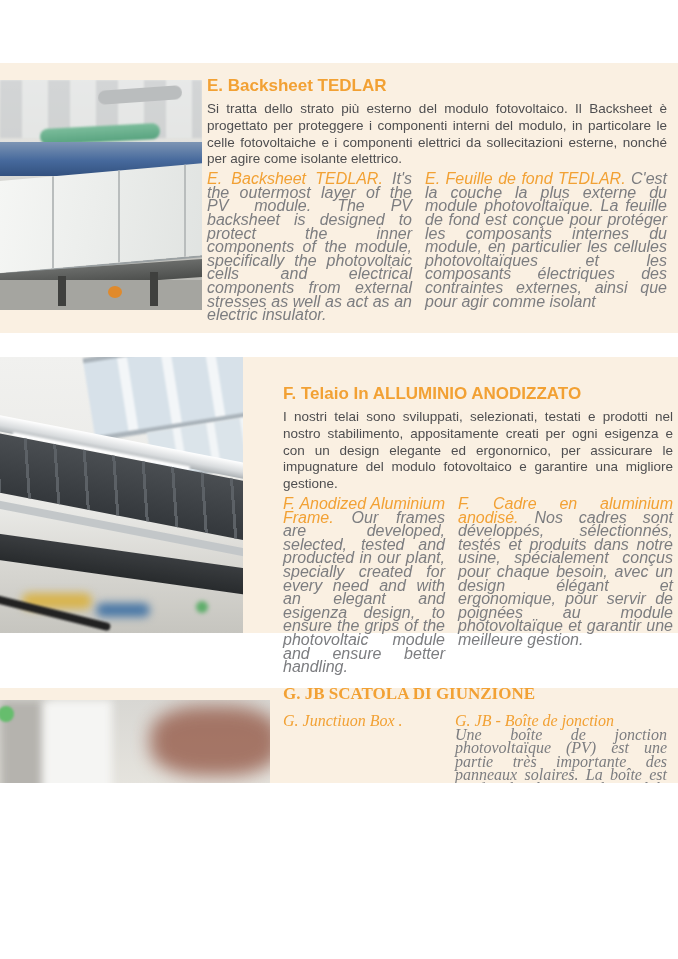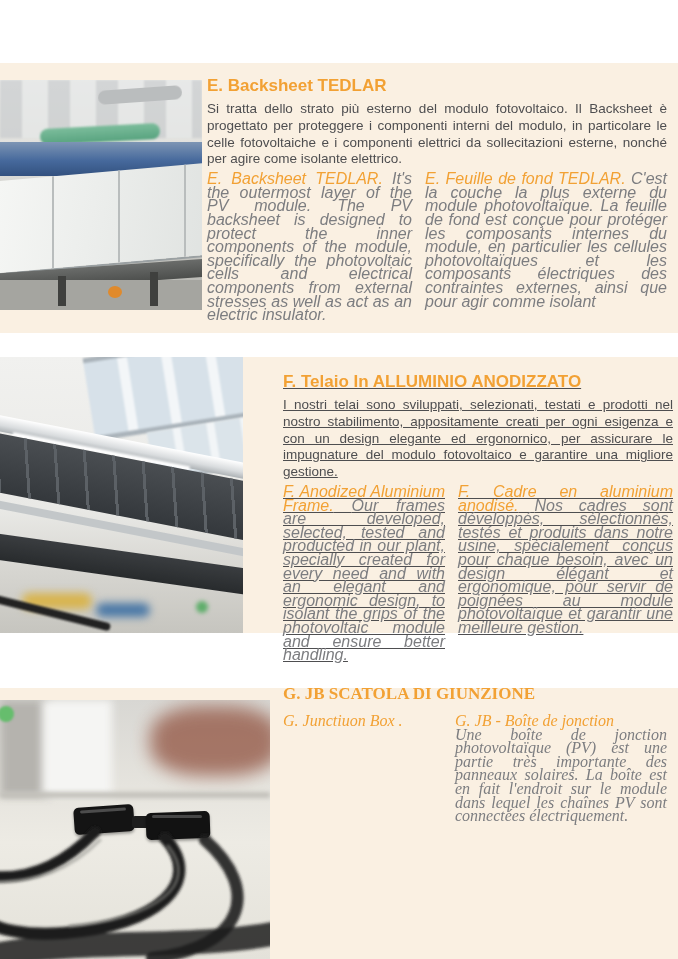--- a/index.html
+++ b/index.html
@@ -1,16 +1,16 @@
 <!DOCTYPE html>
 <html><head>
 <meta charset="utf-8">
 <style>
   html,body{margin:0;padding:0;background:#ffffff;}
-  .page{position:relative;width:678px;height:959px;background:#ffffff;overflow:hidden;
+  .page{position:relative;width:678px;height:783px;background:#ffffff;overflow:hidden;
         font-family:"Liberation Sans", sans-serif;}
   .panel{position:absolute;left:0;width:678px;background:#faf0e2;}
   .p1{top:63px;height:270px;}
   .p2{top:357px;height:276px;}
   .p3{top:688px;height:271px;}
 
   .photo{position:absolute;overflow:hidden;background:#dcdcd8;}
   .photo1{left:0;top:80px;width:202px;height:230px;}
   .photo2{left:0;top:357px;width:243px;height:276px;}
   .photo3{left:0;top:700px;width:270px;height:259px;}
@@ -95,21 +95,21 @@
   .text h2{margin:0 0 5px 0;font-size:17px;line-height:20px;font-weight:bold;color:#f2a134;}
   .text .intro{margin:0 0 4px 0;font-size:13.5px;line-height:16.8px;text-align:justify;
     color:#4e4e50;}
   .cols{display:flex;margin-top:4px;}
   .col{margin:0;font-style:italic;font-size:16px;line-height:13.6px;text-align:justify;
     color:#7c7d80;}
   .lbl{color:#f2a134;}
   .text-e{left:207px;top:76px;width:460px;}
   .text-e .en{width:205px;margin-right:13px;}
   .text-e .fr{width:242px;}
-  .text-f{left:283px;top:372px;width:390px;text-decoration:underline;}
+  .text-f{left:283px;top:384px;width:390px;}
   .text-f .en{width:162px;margin-right:13px;}
   .text-f .fr{width:215px;}
   .text-g{left:283px;top:684px;width:386px;font-family:Liberation Serif, serif;}
   .text-g h2{margin-bottom:10px;}
   .text-g .en{width:162px;margin-right:10px;}
   .text-g .fr{width:212px;}
   .text-g .lbl{display:block;}
 </style>
 </head>
 <body>
@@ -198,21 +198,21 @@
       </p>
     </div>
   </div>
 
   <div class="text text-f">
     <h2>F. Telaio In ALLUMINIO ANODIZZATO</h2>
     <p class="intro">I nostri telai sono sviluppati, selezionati, testati e prodotti nel nostro stabilimento, appositamente creati per ogni esigenza e con un design elegante ed ergonornico, per assicurare le impugnature del modulo fotovoltaico e garantire una migliore gestione.</p>
     <div class="cols">
       <p class="col en">
         <span class="lbl">F. Anodized Aluminium Frame.</span>
-        <span>Our frames are developed, selected, tested and producted in our plant, specially created for every need and with an elegant and ergonomic design, to isolant the grips of the photovoltaic module and ensure better handling.</span>
+        <span>Our frames are developed, selected, tested and producted in our plant, specially created for every need and with an elegant and esigenza design, to ensure the grips of the photovoltaic module and ensure better handling.</span>
       </p>
       <p class="col fr">
         <span class="lbl">F. Cadre en aluminium anodisé.</span>
         <span>Nos cadres sont développés, sélectionnés, testés et produits dans notre usine, spécialement conçus pour chaque besoin, avec un design élégant et ergonomique, pour servir de poignées au module photovoltaïque et garantir une meilleure gestion.</span>
       </p>
     </div>
   </div>
 
   <div class="text text-g">
     <h2>G. JB SCATOLA DI GIUNZIONE</h2>

